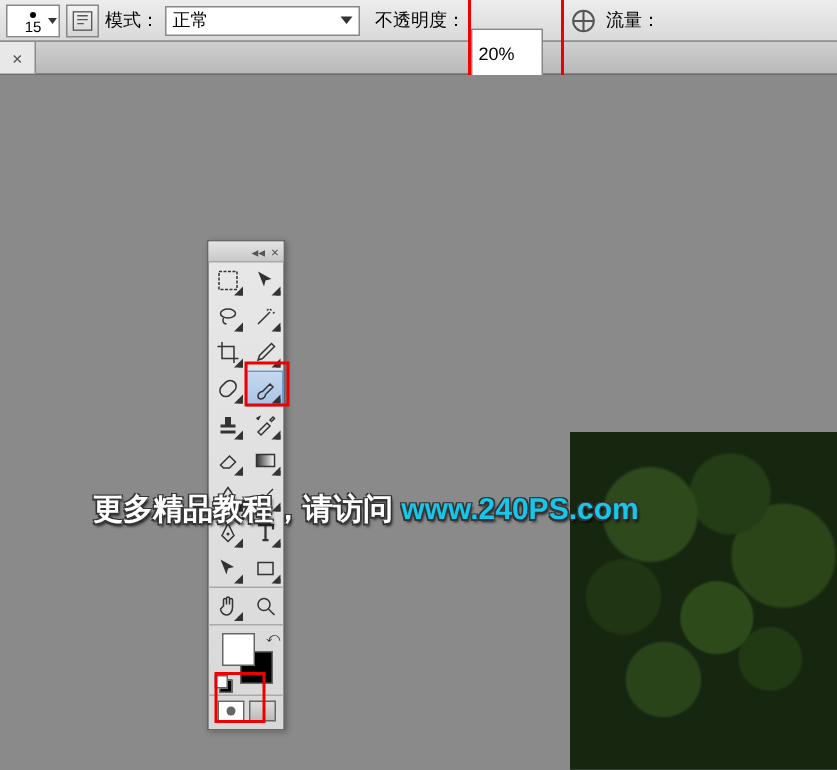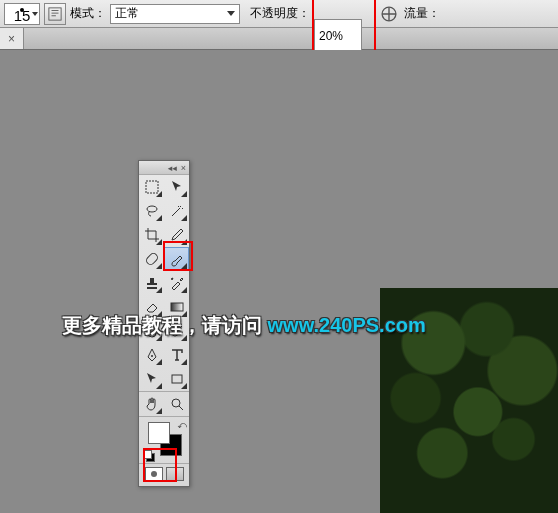--- a/index.html
+++ b/index.html
@@ -1,21 +1,21 @@
 <!DOCTYPE html>
 <html><head>
 <meta charset="utf-8">
 <style>
   * { box-sizing: border-box; margin: 0; padding: 0; }
   body { width: 558px; height: 513px; font-family: "Microsoft YaHei", sans-serif; font-size: 12px; background: #8a8a8a; overflow: hidden; position: relative; }
 
   .options-bar { height: 28px; background: linear-gradient(#ededed,#d9d9d9); border-bottom: 1px solid #8e8e8e; display: flex; align-items: center; padding: 0 4px; gap: 4px; }
   .brush-preset { width: 36px; height: 22px; background: #fff; border: 1px solid #888; position: relative; display: flex; align-items: flex-end; justify-content: center; }
   .brush-dot { width: 4px; height: 4px; border-radius: 50%; background: #000; position: absolute; top: 4px; }
-  .brush-size { font-size: 15px; }
+  .brush-size { font-size: 10px; }
   .brush-arrow { position: absolute; right: 1px; top: 8px; border-left: 3px solid transparent; border-right: 3px solid transparent; border-top: 4px solid #333; }
   .panel-btn { width: 22px; height: 22px; background: linear-gradient(#f5f5f5,#d5d5d5); border: 1px solid #888; display:flex; align-items:center; justify-content:center; }
   .panel-btn svg { width: 14px; height: 14px; }
   .lbl { color: #000; }
   .select { height: 20px; background: #fff; border: 1px solid #888; display: flex; align-items: center; padding: 0 4px; position: relative; }
   .select-mode { width: 130px; align-items: center; }
   .select-arrow { position: absolute; right: 4px; width: 0; height: 0; border-left: 4px solid transparent; border-right: 4px solid transparent; border-top: 5px solid #333; }
   .pct-box { width: 48px; height: 20px; background: #fff; border: 1px solid #888; display: flex; align-items: center; padding: 16px 4px; position: relative; margin-top: 44px; }
   .pct-arrow { width: 12px; height: 20px; background: linear-gradient(#f0f0f0,#ccc); border: 1px solid #888; border-left: none; display: flex; align-items: center; justify-content: center; }
   .pct-arrow::after { content:""; border-left:3px solid transparent; border-right:3px solid transparent; border-top:4px solid #333; }
@@ -58,21 +58,21 @@
   .foliage { position:absolute; inset:0; background:
     radial-gradient(circle at 30% 20%, #2e4a1c 0 12%, transparent 13%),
     radial-gradient(circle at 60% 15%, #243d16 0 10%, transparent 11%),
     radial-gradient(circle at 80% 30%, #2b4519 0 14%, transparent 15%),
     radial-gradient(circle at 20% 40%, #203612 0 11%, transparent 12%),
     radial-gradient(circle at 55% 45%, #2d4a1b 0 13%, transparent 14%),
     radial-gradient(circle at 75% 55%, #223a14 0 10%, transparent 11%),
     radial-gradient(circle at 35% 60%, #294418 0 12%, transparent 13%),
     #16260f; }
 
-  .watermark { position:absolute; left:62px; top:262px; font-size:20px; font-weight:700; color:#fff; text-shadow: -1px -1px 0 #333,1px -1px 0 #333,-1px 1px 0 #333,1px 2px 2px rgba(0,0,0,.8); white-space:nowrap; }
+  .watermark { position:absolute; left:62px; top:276px; font-size:20px; font-weight:700; color:#fff; text-shadow: -1px -1px 0 #333,1px -1px 0 #333,-1px 1px 0 #333,1px 2px 2px rgba(0,0,0,.8); white-space:nowrap; }
   .watermark .url { color:#17c6e8; }
 </style>
 </head>
 <body>
 
 <div class="options-bar">
   <div class="brush-preset">
     <span class="brush-dot"></span>
     <span class="brush-size">15</span>
     <span class="brush-arrow"></span>

